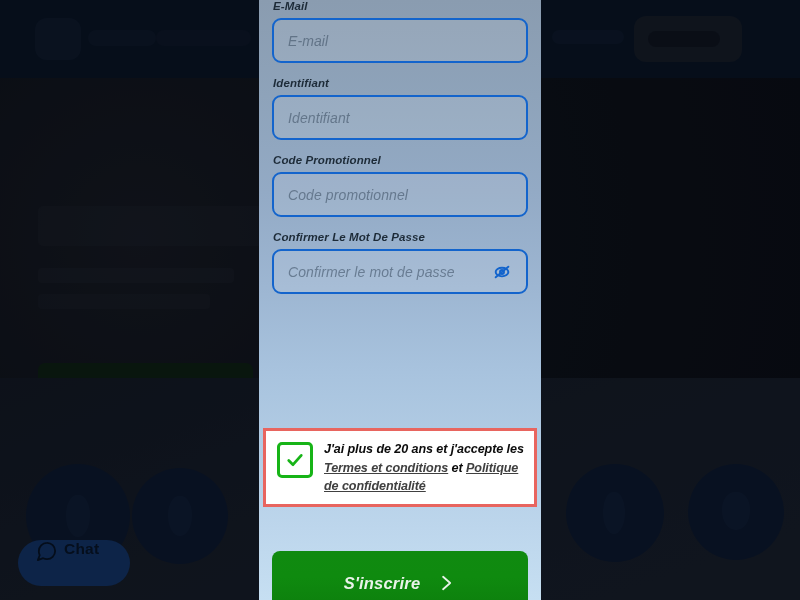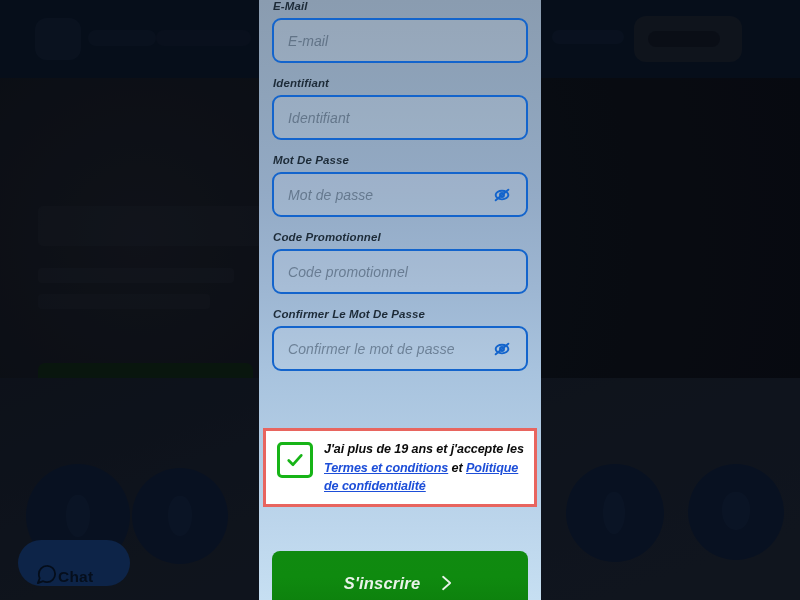--- a/index.html
+++ b/index.html
@@ -137,22 +137,22 @@
     opacity: 0.55;
   }
 
   .bg-chat {
     position: absolute;
     left: 18px; top: 540px;
     width: 112px; height: 46px;
     border-radius: 23px;
     background: #1d54a5;
     display: flex;
-    align-items: flex-end;
-    gap: 0;
+    align-items: flex-start;
+    gap: 6px;
     padding-left: 17px;
     box-sizing: border-box;
   }
   .bg-chat-label {
     color: #081b33;
     font-size: 15.5px;
     font-weight: bold;
     letter-spacing: 0.2px;
   }
   .bg-chat-icon svg { display: block; }
@@ -258,21 +258,21 @@
   .consent-check svg { display: block; }
   .consent-text {
     margin-left: 11px;
     font-size: 12.6px;
     line-height: 18.5px;
     color: #0c0c0c;
     font-weight: bold;
     letter-spacing: -0.1px;
   }
   .consent-text .lnk {
-    color: #1d4ed8;
+    color: #404040;
     font-weight: bold;
     text-align: center;
   }
 
   .submit-btn {
     position: absolute;
     left: 13px;
     top: 551px;
     width: 256px;
     height: 64px;
@@ -355,33 +355,20 @@
         </div>
       </div>
 
       <div class="field-group">
         <div class="field-label">Identifiant</div>
         <div class="field-box">
           <span class="field-ph">Identifiant</span>
         </div>
       </div>
 
-      <div class="field-group">
-        <div class="field-label">Mot De Passe</div>
-        <div class="field-box">
-          <span class="field-ph">Mot de passe</span>
-          <span class="eye-btn">
-            <svg width="20" height="20" viewBox="0 0 24 24" fill="none" stroke="#1364cc" stroke-width="2.3" stroke-linecap="round">
-              <ellipse cx="12" cy="12" rx="7.6" ry="5.2"></ellipse>
-              <circle cx="12" cy="12" r="2.4"></circle>
-              <line x1="4.4" y1="18.4" x2="19.6" y2="5.6"></line>
-            </svg>
-          </span>
-        </div>
-      </div>
 
       <div class="field-group">
         <div class="field-label">Code Promotionnel</div>
         <div class="field-box">
           <span class="field-ph">Code promotionnel</span>
         </div>
       </div>
 
       <div class="field-group">
         <div class="field-label">Confirmer Le Mot De Passe</div>
@@ -401,21 +388,21 @@
 
     <div class="consent-wrap">
       <div class="consent-check">
         <span>
           <svg width="20" height="20" viewBox="0 0 24 24" fill="none" stroke="#17b417" stroke-width="3.3" stroke-linecap="round" stroke-linejoin="round">
             <polyline points="4.5,12.6 9.6,17.6 19.5,6.4"></polyline>
           </svg>
         </span>
       </div>
       <div class="consent-text">
-        <span>J'ai plus de 19 ans et j'accepte les </span><a class="lnk" href="#">Termes et conditions</a><span> et </span><a class="lnk" href="#">Politique de confidentialité</a>
+        <span>J'ai plus de 20 ans et j'accepte les </span><a class="lnk" href="#">Termes et conditions</a><span> et </span><a class="lnk" href="#">Politique de confidentialité</a>
       </div>
     </div>
 
     <div class="submit-btn">
       <span class="submit-label">S'inscrire</span>
       <span class="submit-chevron">
         <svg width="20" height="22" viewBox="0 0 24 24" fill="none" stroke="#e9f3e9" stroke-width="2.2" stroke-linecap="round" stroke-linejoin="round">
           <polyline points="8.5,4.5 17,12 8.5,19.5"></polyline>
         </svg>
       </span>

